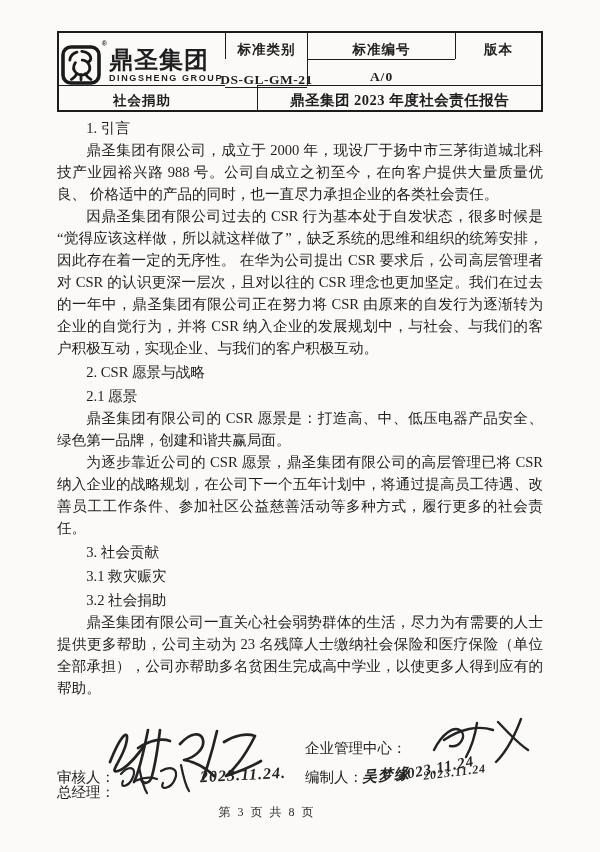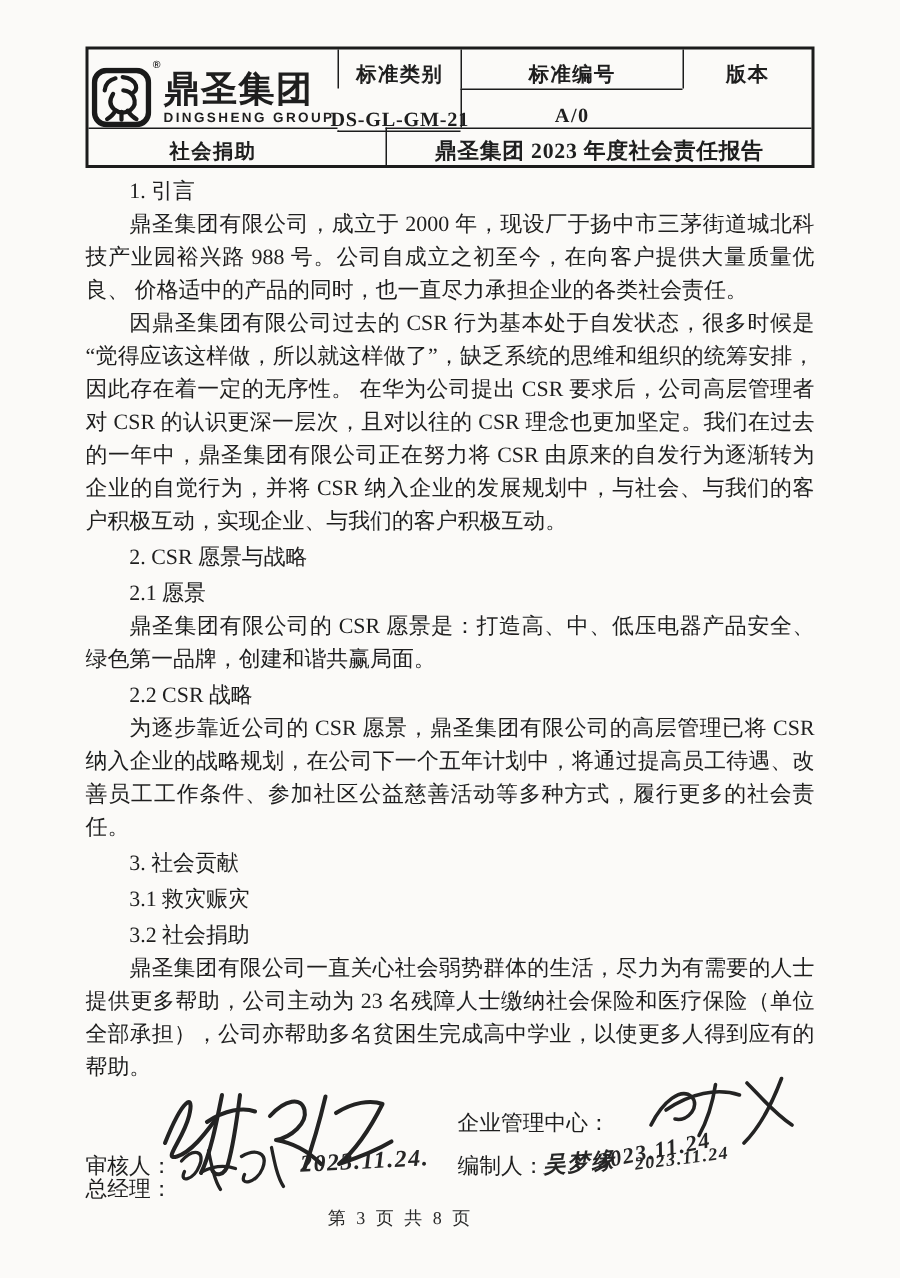--- a/index.html
+++ b/index.html
@@ -101,21 +101,20 @@
     <div class="cell title-cell">鼎圣集团 2023 年度社会责任报告</div>
   </div>
 
   <div class="doc-body">
     <p class="blk blk-h">1. 引言</p>
     <p class="blk">鼎圣集团有限公司，成立于 2000 年，现设厂于扬中市三茅街道城北科技产业园裕兴路 988 号。公司自成立之初至今，在向客户提供大量质量优良、 价格适中的产品的同时，也一直尽力承担企业的各类社会责任。</p>
     <p class="blk">因鼎圣集团有限公司过去的 CSR 行为基本处于自发状态，很多时候是“觉得应该这样做，所以就这样做了”，缺乏系统的思维和组织的统筹安排，因此存在着一定的无序性。 在华为公司提出 CSR 要求后，公司高层管理者对 CSR 的认识更深一层次，且对以往的 CSR 理念也更加坚定。我们在过去的一年中，鼎圣集团有限公司正在努力将 CSR 由原来的自发行为逐渐转为企业的自觉行为，并将 CSR 纳入企业的发展规划中，与社会、与我们的客户积极互动，实现企业、与我们的客户积极互动。</p>
     <p class="blk blk-h">2. CSR 愿景与战略</p>
     <p class="blk blk-h">2.1 愿景</p>
     <p class="blk">鼎圣集团有限公司的 CSR 愿景是：打造高、中、低压电器产品安全、绿色第一品牌，创建和谐共赢局面。</p>
-    <p class="blk blk-h">2.2 CSR 战略</p>
     <p class="blk">为逐步靠近公司的 CSR 愿景，鼎圣集团有限公司的高层管理已将 CSR 纳入企业的战略规划，在公司下一个五年计划中，将通过提高员工待遇、改善员工工作条件、参加社区公益慈善活动等多种方式，履行更多的社会责任。</p>
     <p class="blk blk-h">3. 社会贡献</p>
     <p class="blk blk-h">3.1 救灾赈灾</p>
     <p class="blk blk-h">3.2 社会捐助</p>
     <p class="blk">鼎圣集团有限公司一直关心社会弱势群体的生活，尽力为有需要的人士提供更多帮助，公司主动为 23 名残障人士缴纳社会保险和医疗保险（单位全部承担），公司亦帮助多名贫困生完成高中学业，以使更多人得到应有的帮助。</p>
   </div>
 
   <span class="sig-label" style="left:57px;top:783px;">总经理：</span>
   <svg class="sig-svg" style="left:96px;top:718px;" width="175" height="70" viewBox="0 0 175 70">
     <g stroke-width="2.7">

